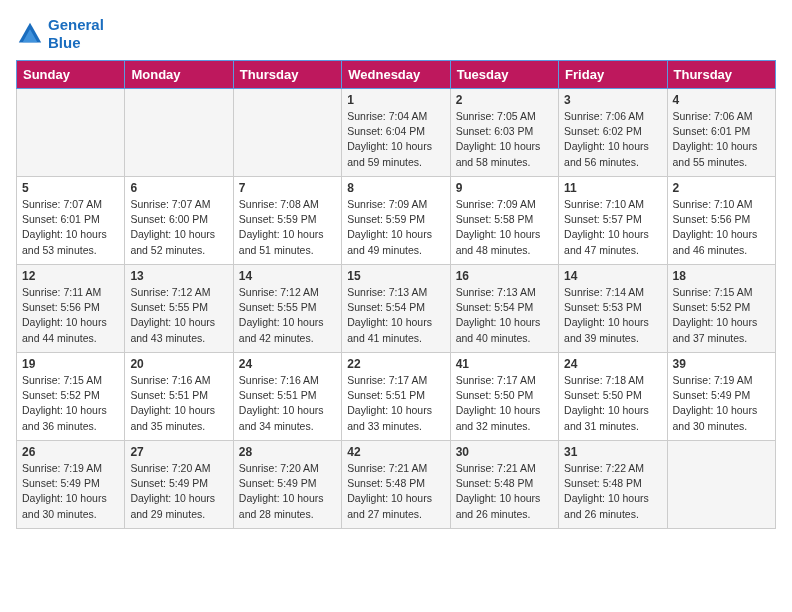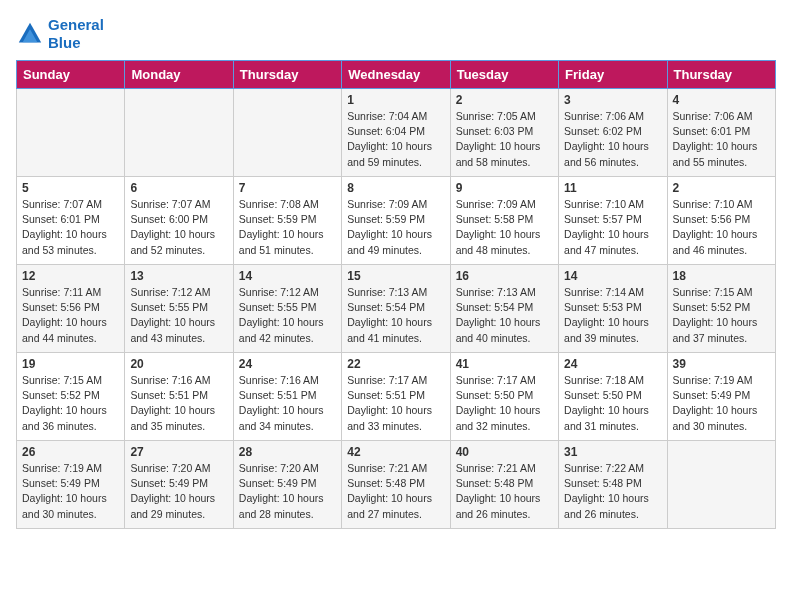--- a/index.html
+++ b/index.html
@@ -235,21 +235,21 @@
         </td>
         <td>
           <span class="day-number">28</span>
           <div class="cell-content">Sunrise: 7:20 AM<br>Sunset: 5:49 PM<br>Daylight: 10 hours<br>and 28 minutes.</div>
         </td>
         <td>
           <span class="day-number">42</span>
           <div class="cell-content">Sunrise: 7:21 AM<br>Sunset: 5:48 PM<br>Daylight: 10 hours<br>and 27 minutes.</div>
         </td>
         <td>
-          <span class="day-number">40</span>
+          <span class="day-number">30</span>
           <div class="cell-content">Sunrise: 7:21 AM<br>Sunset: 5:48 PM<br>Daylight: 10 hours<br>and 26 minutes.</div>
         </td>
         <td>
           <span class="day-number">31</span>
           <div class="cell-content">Sunrise: 7:22 AM<br>Sunset: 5:48 PM<br>Daylight: 10 hours<br>and 26 minutes.</div>
         </td>
         <td></td>
       </tr>
     </tbody>
 </table>

